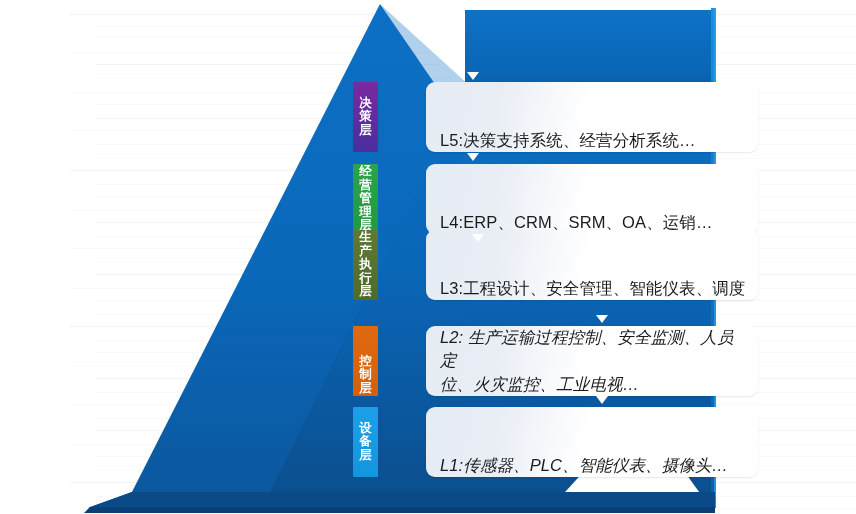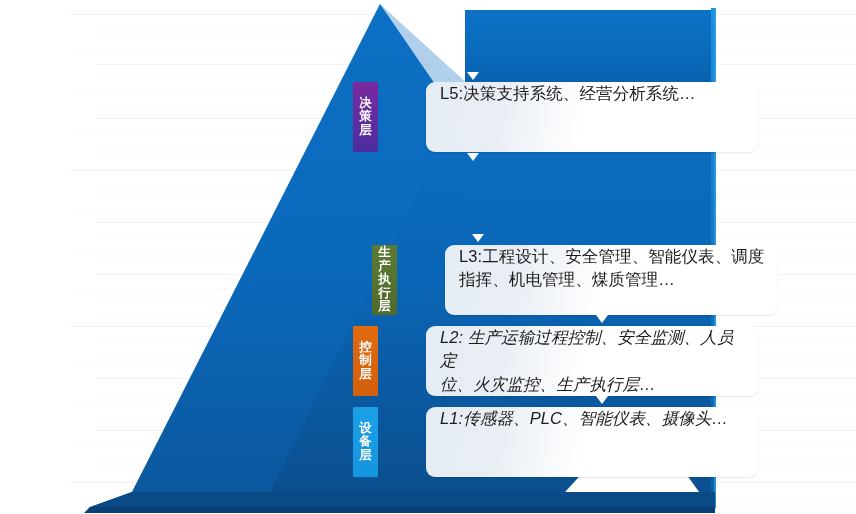--- a/index.html
+++ b/index.html
@@ -75,23 +75,23 @@
     word-break: break-all;
     white-space: normal;
   }
 
   .card {
     margin-left: 8px;
     background: linear-gradient(100deg, #e6ecf4 0%, #e9eef5 22%, #ffffff 48%, #ffffff 100%);
     border-radius: 9px;
     box-shadow: 0 1px 2px rgba(0,0,0,0.10);
     display: flex;
-    align-items: flex-start;
+    align-items: flex-end;
     box-sizing: border-box;
-    padding: 0 10px 8px 14px;
+    padding: 0 10px 0 14px;
   }
   .card-text {
     font-size: 16.5px;
     color: #1b1b1b;
     line-height: 1.42;
     letter-spacing: 0.1px;
   }
 
   
   .notch {
@@ -201,39 +201,48 @@
       <div class="row" style="left: 353px; top: 82px; height: 70px;">
         <div class="tag" style="background: linear-gradient(rgb(122, 42, 160), rgb(75, 46, 158));">
           <span>决策层</span>
         </div>
         <div class="card" style="width: 332px;">
           <div class="card-text">
             <div>L5:决策支持系统、经营分析系统…</div>
           </div>
         </div>
       </div>
-      <div class="row" style="left: 353px; top: 245px; height: 70px; margin-left: 19px;">
+      <div class="row" style="left: 353px; top: 164px; height: 70px;">
+        <div class="tag" style="background: linear-gradient(rgb(42, 164, 74), rgb(31, 154, 65));">
+          <span>经营管理层</span>
+        </div>
+        <div class="card" style="width: 332px;">
+          <div class="card-text">
+            <div>L4:ERP、CRM、SRM、OA、运销…</div>
+          </div>
+        </div>
+      </div>
+      <div class="row" style="left: 353px; top: 230px; height: 70px;">
         <div class="tag" style="background: linear-gradient(rgb(93, 122, 51), rgb(79, 107, 44));">
           <span>生产执行层</span>
         </div>
         <div class="card" style="width: 332px;">
           <div class="card-text">
             <div>L3:工程设计、安全管理、智能仪表、调度</div>
-            <div>指挥、机电管理、煤质管理…</div>
           </div>
         </div>
       </div>
       <div class="row" style="left: 353px; top: 326px; height: 70px;">
-        <div class="tag" style="background: linear-gradient(rgb(224, 106, 16), rgb(212, 96, 12));">
+        <div class="tag" style="background: linear-gradient(rgb(224, 106, 16), rgb(212, 96, 12)); align-items: flex-end;">
           <span>控制层</span>
         </div>
         <div class="card" style="width: 332px; font-style: italic;">
           <div class="card-text">
             <div>L2: 生产运输过程控制、安全监测、人员定</div>
-            <div>位、火灾监控、生产执行层…</div>
+            <div>位、火灾监控、工业电视…</div>
           </div>
         </div>
       </div>
       <div class="row" style="left: 353px; top: 407px; height: 70px;">
         <div class="tag" style="background: linear-gradient(rgb(27, 160, 232), rgb(20, 150, 222));">
           <span>设备层</span>
         </div>
         <div class="card" style="width: 332px; font-style: italic;">
           <div class="card-text">
             <div>L1:传感器、PLC、智能仪表、摄像头…</div>

